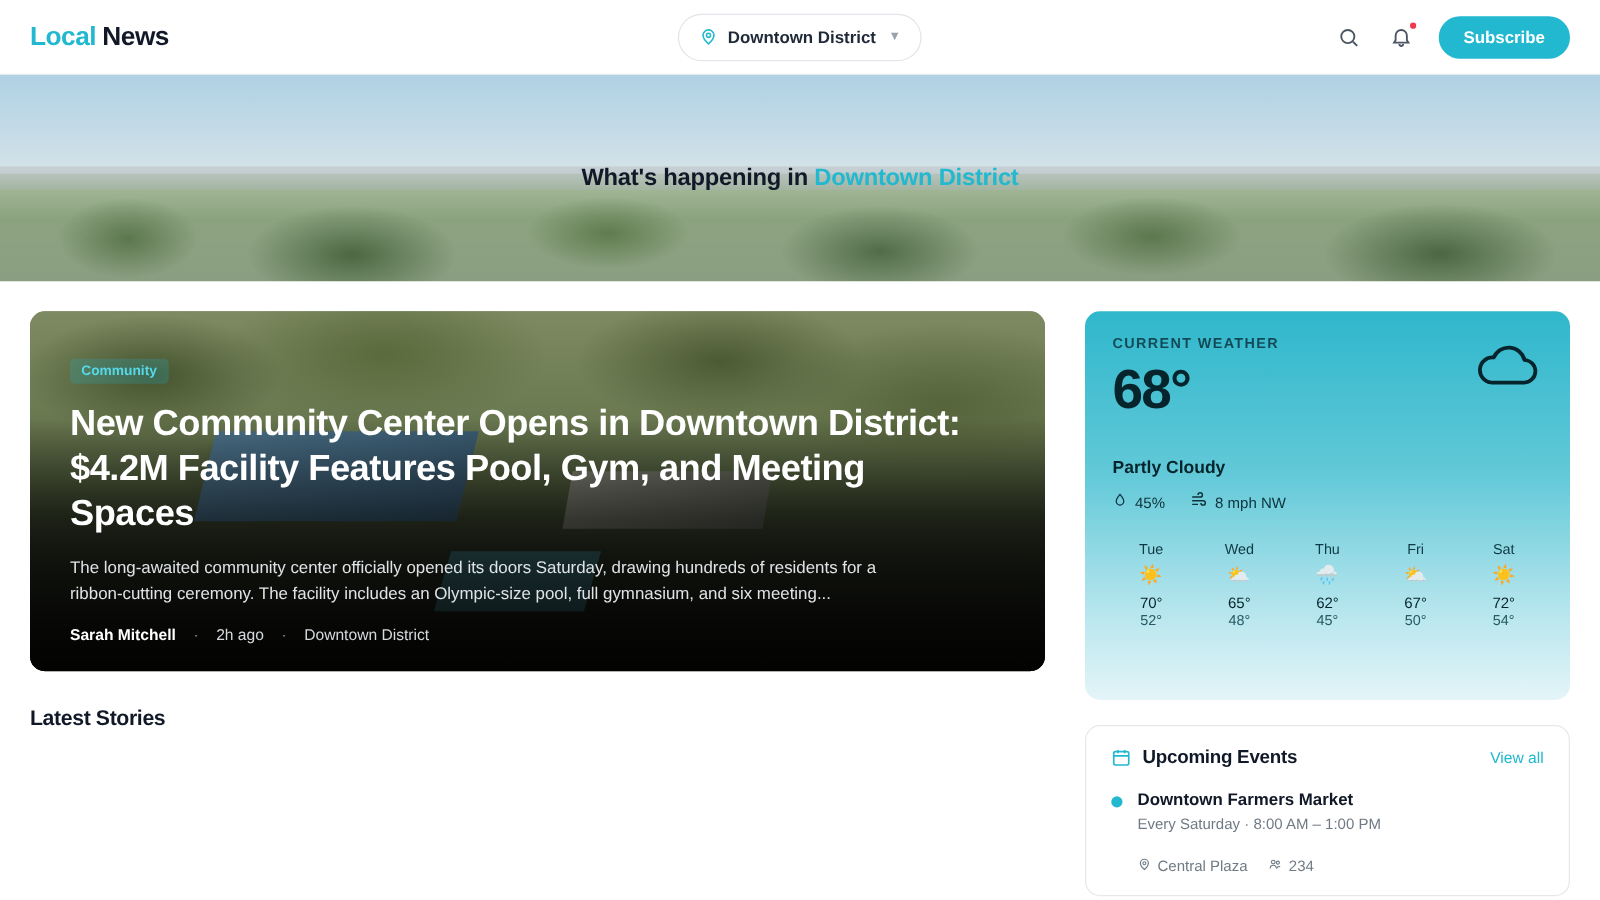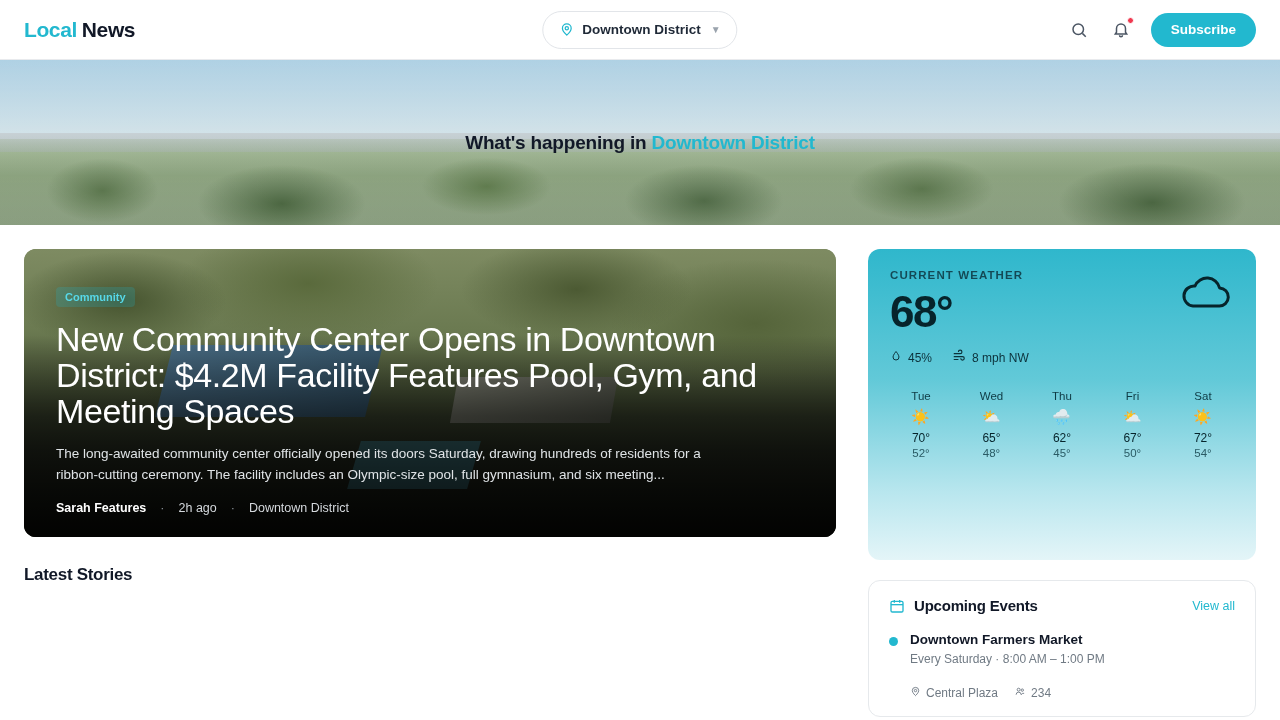--- a/index.html
+++ b/index.html
@@ -185,23 +185,23 @@
     background: rgba(34,184,207,0.22);
     color: #57d8e8;
     font-size: 11px;
     font-weight: bold;
     padding: 4px 9px;
     border-radius: 4px;
     margin-bottom: 14px;
   }
   .featured h1 {
     color: #ffffff;
-    font-size: 34px;
+    font-size: 29px;
     line-height: 36px;
-    font-weight: normal;
+    font-weight: bold;
     letter-spacing: -0.4px;
     max-width: 740px;
   }
   .featured p.excerpt {
     margin-top: 14px;
     color: #dfe3e6;
     font-size: 13.5px;
     line-height: 21px;
     max-width: 690px;
   }
@@ -399,21 +399,21 @@
       <div class="building"></div>
       <div class="roof2"></div>
       <div class="court"></div>
       <div class="scrim"></div>
 
       <div class="content">
         <span class="tag">Community</span>
         <h1>New Community Center Opens in Downtown District: $4.2M Facility Features Pool, Gym, and Meeting Spaces</h1>
         <p class="excerpt">The long-awaited community center officially opened its doors Saturday, drawing hundreds of residents for a ribbon-cutting ceremony. The facility includes an Olympic-size pool, full gymnasium, and six meeting...</p>
         <div class="meta">
-          <span class="author">Sarah Features</span>
+          <span class="author">Sarah Mitchell</span>
           <span class="sep">·</span>
           <span>2h ago</span>
           <span class="sep">·</span>
           <span>Downtown District</span>
         </div>
       </div>
     </div>
 
     <div class="section-title">Latest Stories</div>
   </div>
@@ -421,20 +421,21 @@
   <div class="col-right">
 
     <div class="weather">
       <div class="label">CURRENT WEATHER</div>
       <div class="temp">68°</div>
       <div class="cloud-icon">
         <svg width="56" height="40" viewBox="0 0 56 40" fill="none" stroke="currentColor" stroke-width="3" stroke-linejoin="round">
           <path d="M15 33h26a9 9 0 0 0 0.6-18A13 13 0 0 0 17 13a10 10 0 0 0-2 20z"></path>
         </svg>
       </div>
+      <div class="cond">Partly Cloudy</div>
       <div class="stats">
         <span class="st">
           <span>
             <svg width="12" height="14" viewBox="0 0 24 24" fill="none" stroke="currentColor" stroke-width="2">
                 <path d="M12 3s6 7 6 11a6 6 0 0 1-12 0c0-4 6-11 6-11z"></path>
               </svg>
           </span>
           <span>45%</span>
         </span>
         <span class="st">

